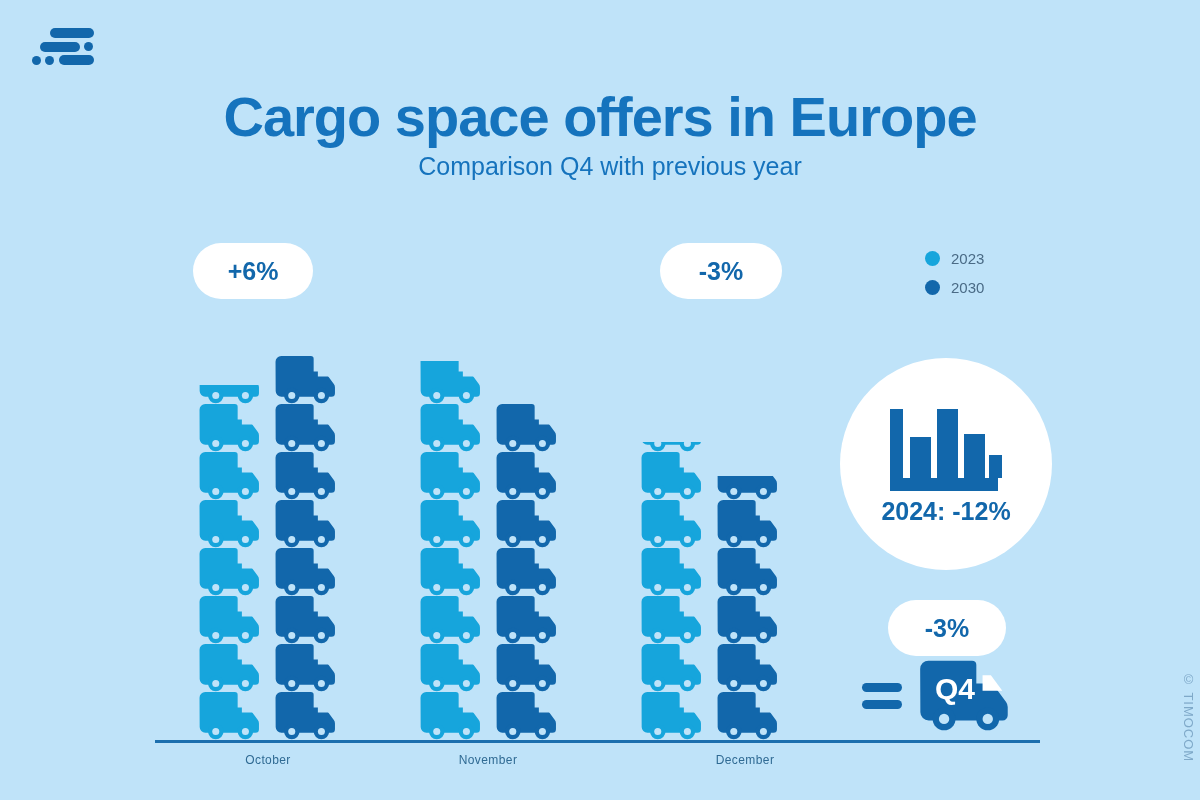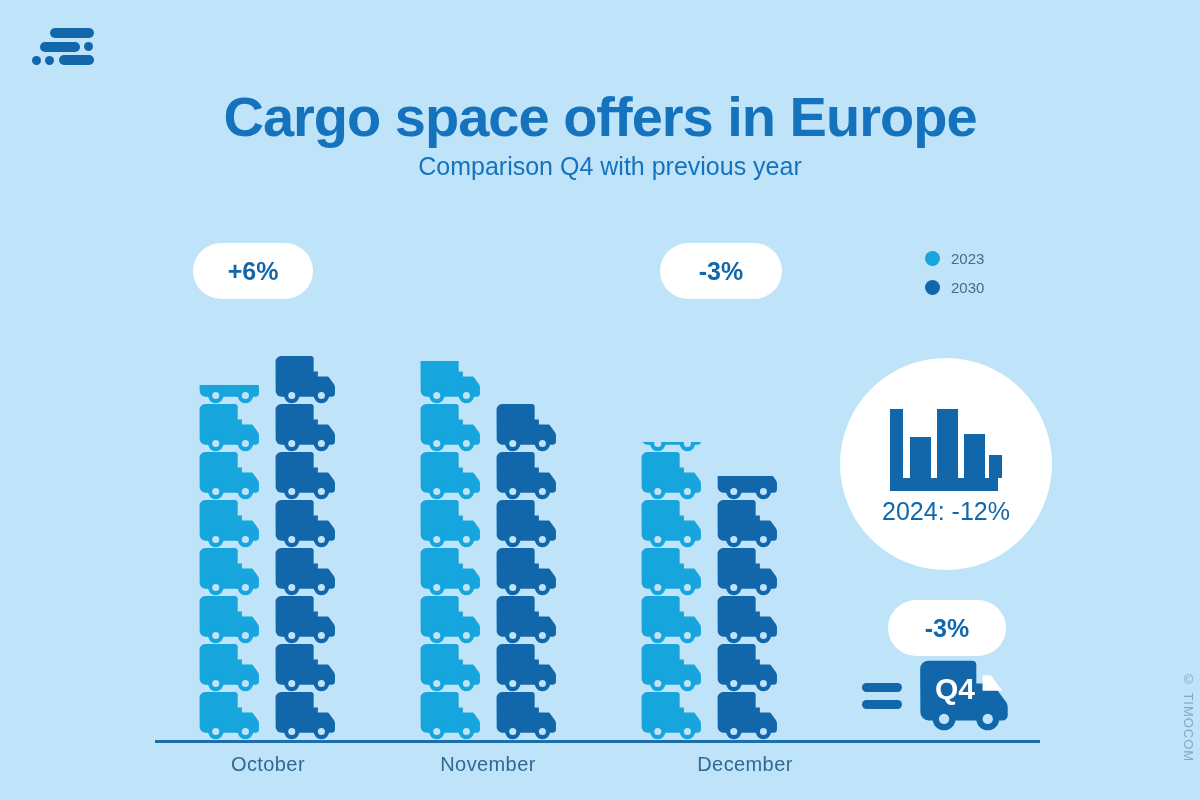--- a/index.html
+++ b/index.html
@@ -41,31 +41,31 @@
     color:#1267ab;font-weight:bold;font-size:25px;
     height:56px;
   }
 
   
   .baseline{
     position:absolute;left:155px;top:740px;width:885px;height:3px;background:#1c6fae;
   }
   .month-label{
     position:absolute;top:753px;text-align:center;width:170px;
-    font-size:20px;color:#2f6a93;letter-spacing:.4px;
+    font-size:12px;color:#2f6a93;letter-spacing:.4px;
   }
   .col{position:absolute;bottom:0;width:72px;overflow:hidden;}
   .truck-slot{width:72px;height:48px;position:relative;}
 
   
   .circle{
     position:absolute;left:840px;top:358px;width:212px;height:212px;border-radius:50%;
     background:#ffffff;display:flex;flex-direction:column;align-items:center;justify-content:center;
   }
-  .circle-caption{font-size:25px;font-weight:normal;color:#1267ab;}
+  .circle-caption{font-size:25px;font-weight:bold;color:#1267ab;}
 
   
   .keyrow{position:absolute;left:862px;top:660px;display:flex;align-items:center;}
   .equals{width:40px;height:30px;position:relative;margin-right:14px;}
   .equals span{position:absolute;left:0;width:40px;height:9px;background:#1267ab;border-radius:5px;}
   .equals span:nth-child(1){top:2px;}
   .equals span:nth-child(2){top:19px;}
   .q4-wrap{position:relative;width:104px;height:72px;text-decoration:underline;}
   .q4-text{
     position:absolute;left:19px;top:12px;color:#ffffff;font-size:30px;font-weight:bold;

